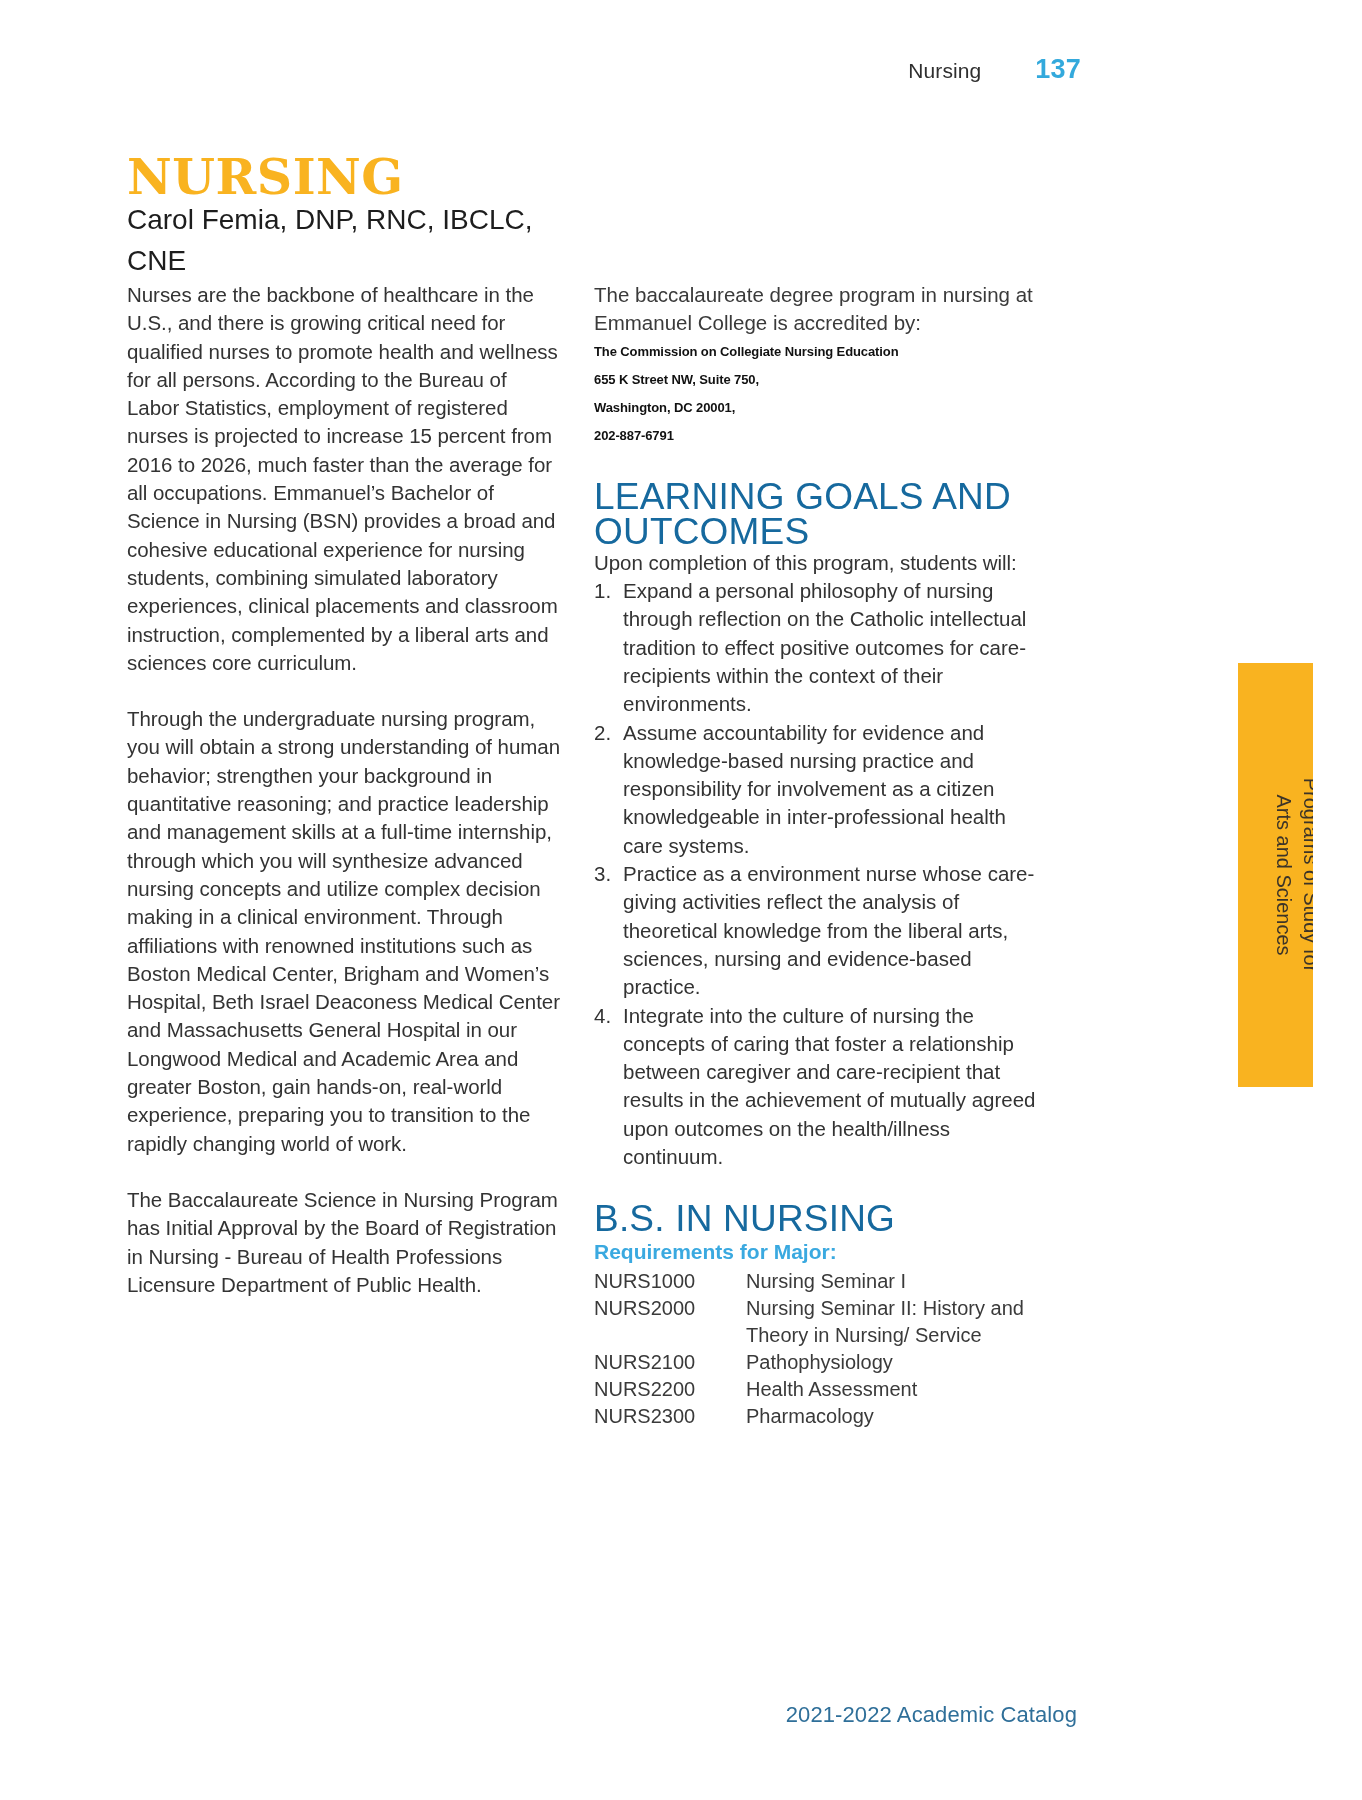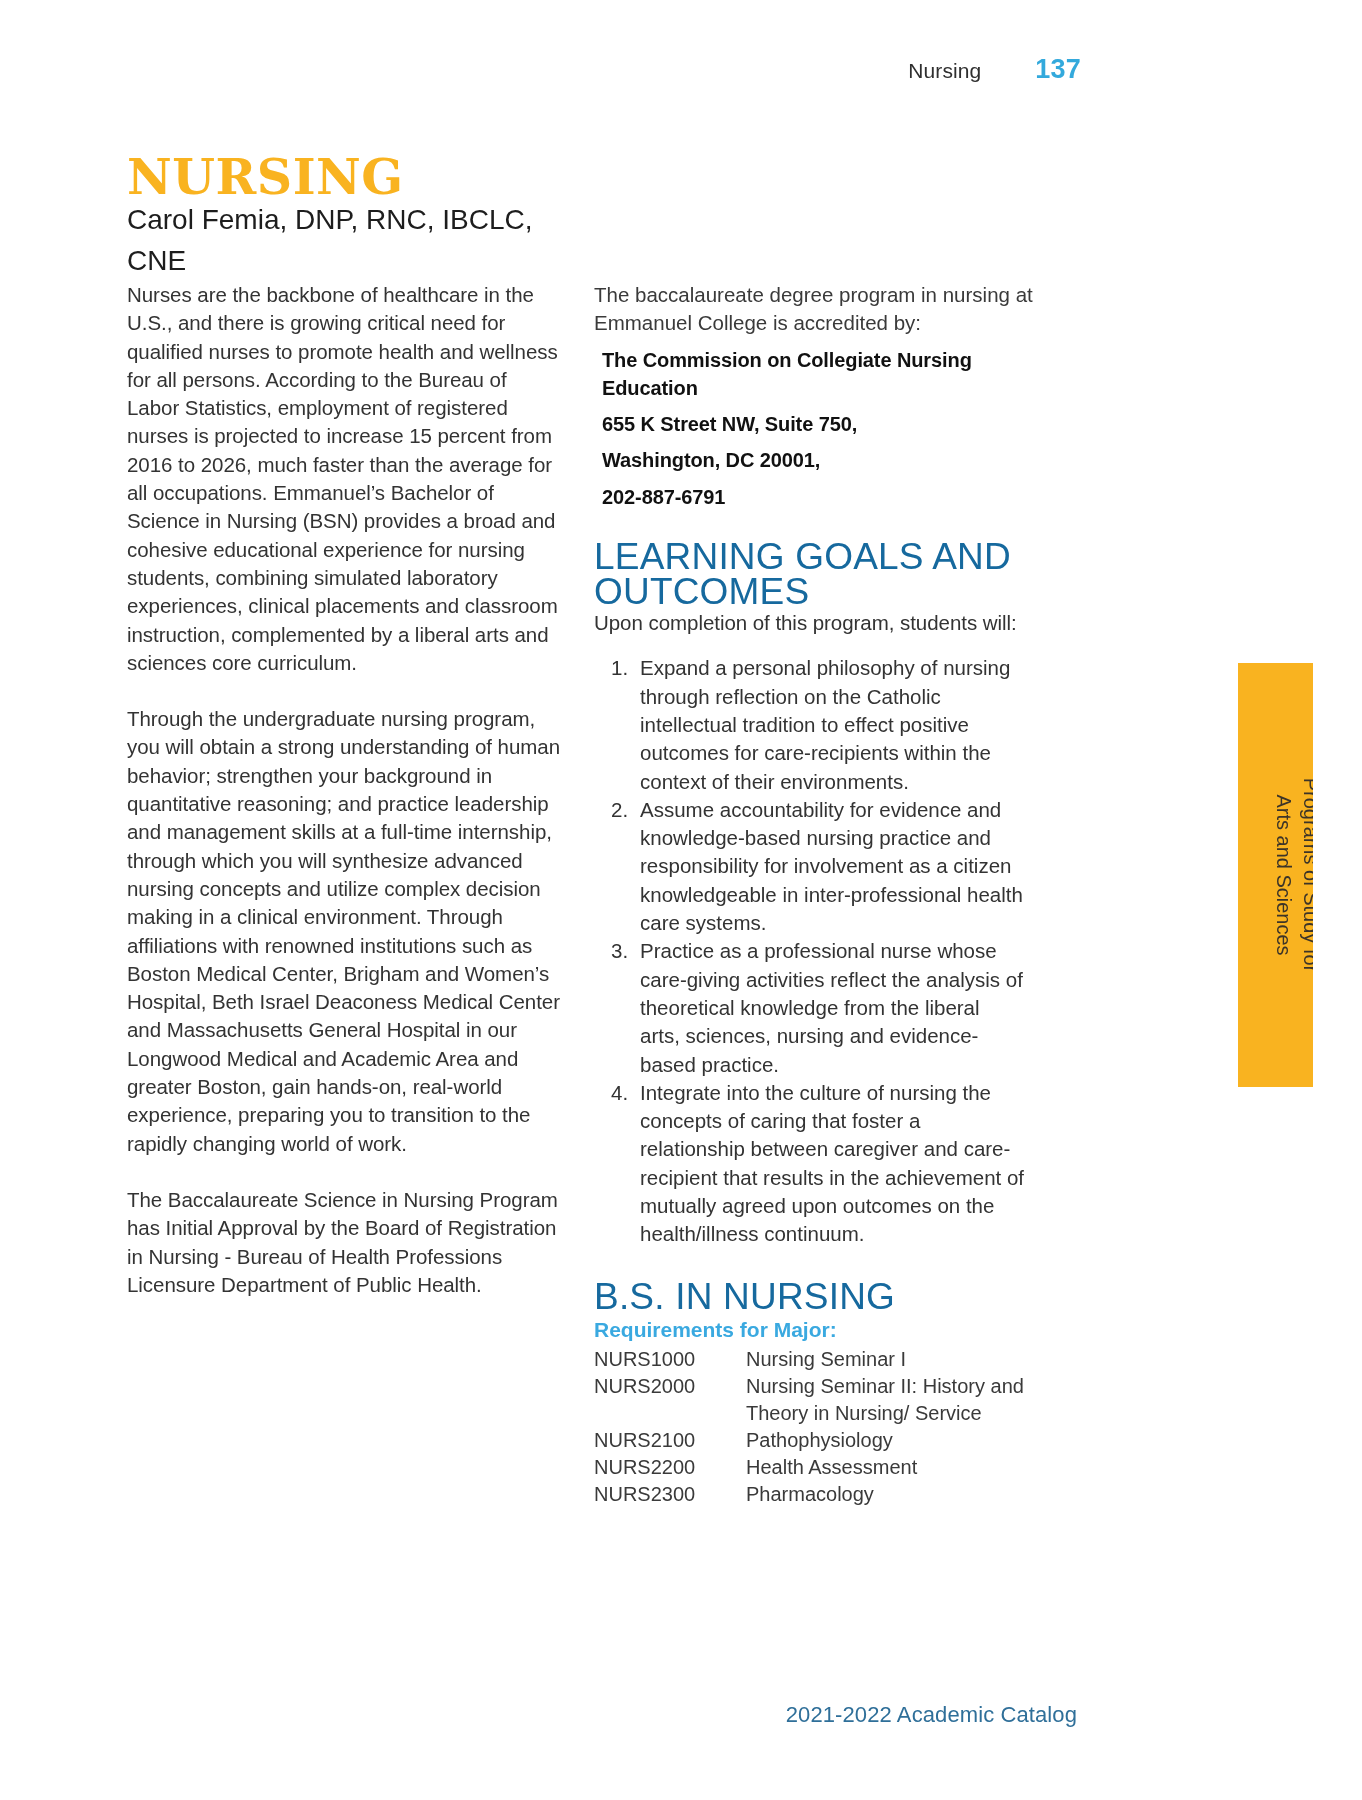--- a/index.html
+++ b/index.html
@@ -85,25 +85,25 @@
   .body-text {
     font-size: 20.5px;
     line-height: 28.3px;
     color: #333333;
     margin: 0 0 28px 0;
     letter-spacing: -0.05px;
   }
   .body-text:last-child { margin-bottom: 0; }
 
   .accred-line {
-    font-size: 20px;
+    font-size: 13px;
     line-height: 28.3px;
     color: #111111;
     font-weight: 600;
-    margin: 8px;
+    margin: 0;
     letter-spacing: -0.1px;
   }
   .accred-intro {
     font-size: 20.5px;
     line-height: 28.3px;
     color: #3a3a3a;
     margin: 0;
   }
 
   
@@ -120,21 +120,21 @@
   h3.sub-head {
     font-size: 21px;
     font-weight: bold;
     color: #3aa9e0;
     margin: 2px 0 0 0;
     line-height: 28px;
   }
 
   
   ol.goals {
-    margin: 17px;
+    margin: 0;
     padding: 0 0 0 0;
     list-style: none;
     counter-reset: goal;
   }
   ol.goals > li {
     position: relative;
     counter-increment: goal;
     padding-left: 29px;
     font-size: 20.5px;
     line-height: 28.3px;
@@ -228,21 +228,21 @@
     <p class="accred-line">655 K Street NW, Suite 750,</p>
     <p class="accred-line">Washington, DC 20001,</p>
     <p class="accred-line">202-887-6791</p>
 
     <h2 class="sec-head">LEARNING GOALS AND OUTCOMES</h2>
     <p class="body-text" style="margin-bottom:0;">Upon completion of this program, students will:</p>
 
     <ol class="goals">
       <li>Expand a personal philosophy of nursing through reflection on the Catholic intellectual tradition to effect positive outcomes for care-recipients within the context of their environments.</li>
       <li>Assume accountability for evidence and knowledge-based nursing practice and responsibility for involvement as a citizen knowledgeable in inter-professional health care systems.</li>
-      <li>Practice as a professional nurse whose care-giving activities reflect the analysis of theoretical knowledge from the liberal arts, sciences, nursing and evidence-based practice.</li>
+      <li>Practice as a environment nurse whose care-giving activities reflect the analysis of theoretical knowledge from the liberal arts, sciences, nursing and evidence-based practice.</li>
       <li>Integrate into the culture of nursing the concepts of caring that foster a relationship between caregiver and care-recipient that results in the achievement of mutually agreed upon outcomes on the health/illness continuum.</li>
     </ol>
 
     <h2 class="sec-head tight-top">B.S. IN NURSING</h2>
     <h3 class="sub-head">Requirements for Major:</h3>
 
     <table class="courses">
       <tbody>
         <tr>
           <td class="course-code">NURS1000</td>

